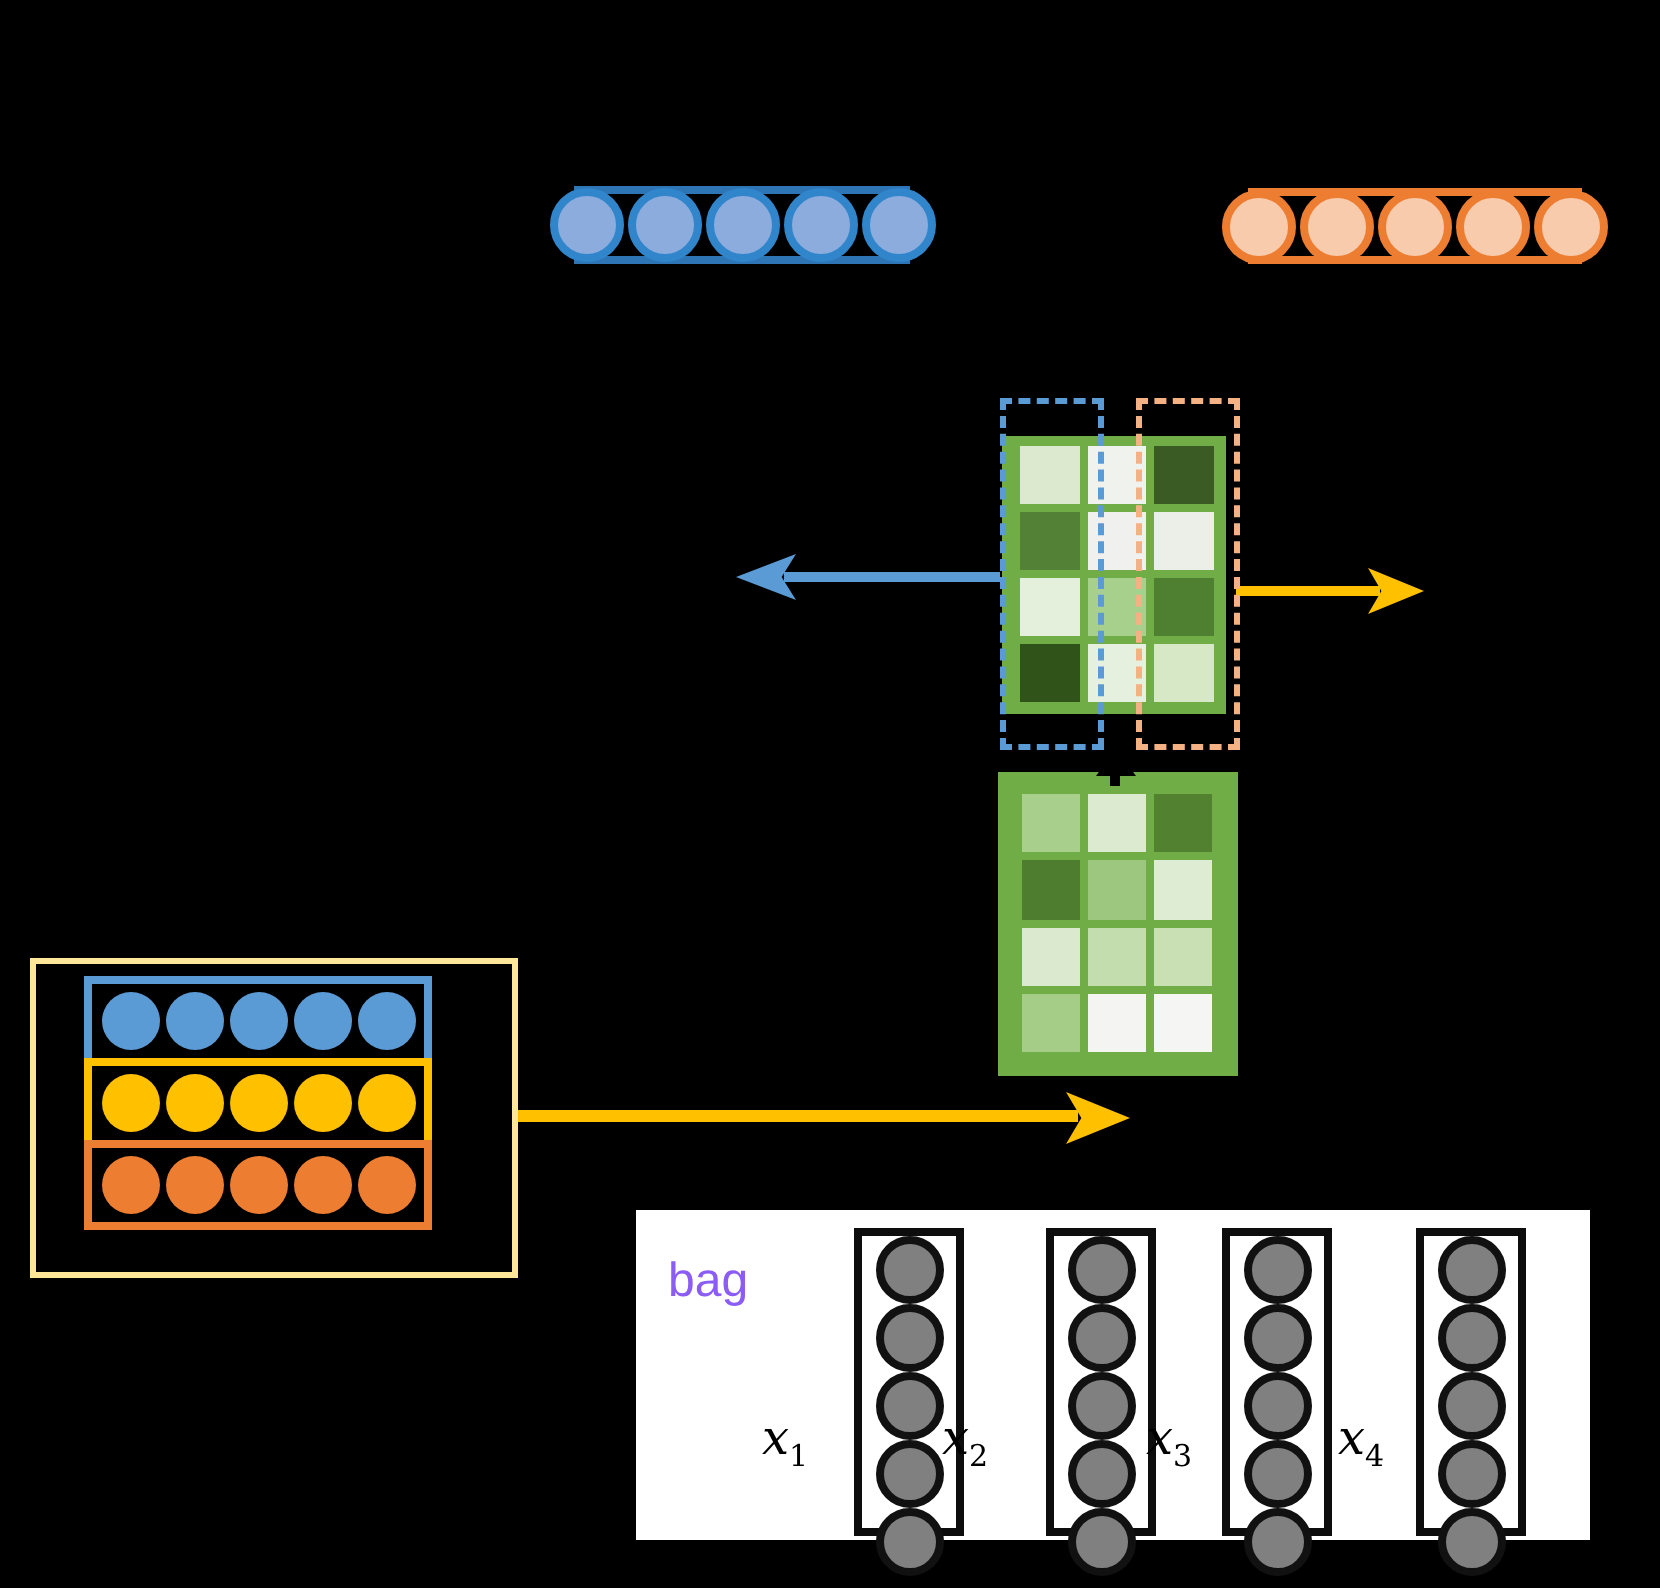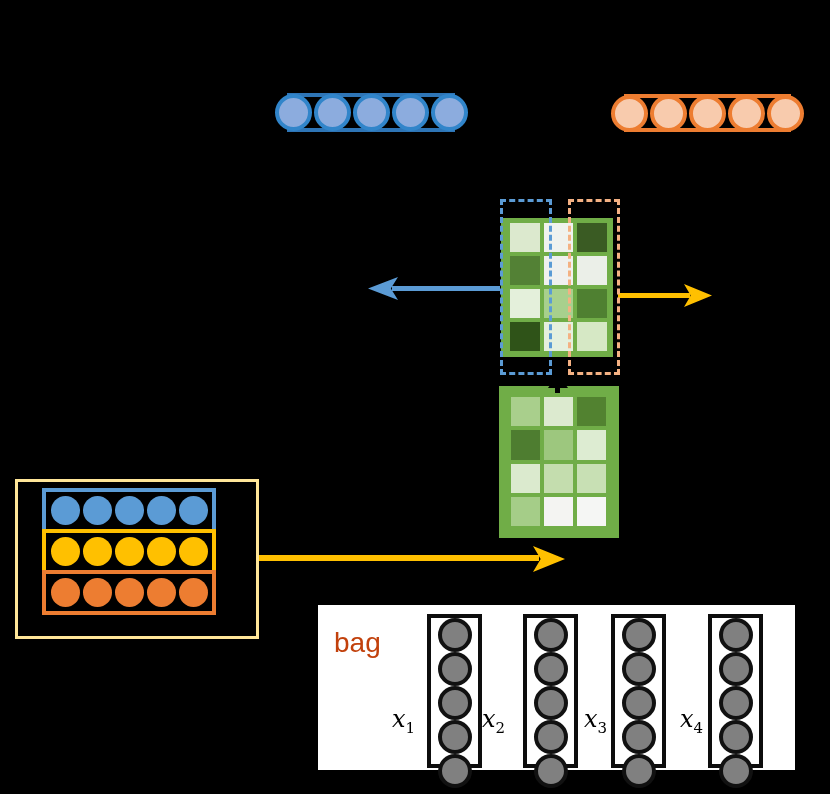--- a/index.html
+++ b/index.html
@@ -43,27 +43,27 @@
 
   
   .group-box{left:15px;top:479px;width:244px;height:160px;border:3px solid transparent;}
   .grow{position:absolute;left:24px;width:166px;height:37px;border:4px solid transparent;
         display:flex;align-items:center;justify-content:center;gap:3px;}
   .grow .dot{width:29px;height:29px;border-radius:50%;flex:0 0 auto;}
   .grow-1{top:6px;} .grow-2{top:47px;} .grow-3{top:88px;}
 
   
   .bag{left:318px;top:605px;width:477px;height:165px;background:#FFFFFF;z-index:1;}
-  .bag-label{position:absolute;left:16px;top:22px;font-size:28px;color:#c2410c;
+  .bag-label{position:absolute;left:16px;top:22px;font-size:24px;color:#8b5cf6;
              font-family:"Liberation Sans", sans-serif;}
   .inst{position:absolute;top:9px;width:47px;height:146px;border:4px solid #0D0D0D;background:#FFF;
         display:flex;flex-direction:column;align-items:center;justify-content:space-evenly;}
   .inst .dot{width:26px;height:26px;border-radius:50%;border:4px solid #111;background:#808080;flex:0 0 auto;}
   .inst-1{left:109px;} .inst-2{left:205px;} .inst-3{left:293px;} .inst-4{left:390px;}
-  .xlabel{position:absolute;top:101px;width:34px;text-align:right;color:#000;
+  .xlabel{position:absolute;top:101px;width:34px;text-align:left;color:#000;
           font-family:"DejaVu Serif", serif;font-style:italic;font-size:24px;line-height:26px;}
   .xlabel sub{font-size:15px;font-style:normal;font-family:"DejaVu Serif", serif;}
   .xl-1{left:63px;} .xl-2{left:153px;} .xl-3{left:255px;} .xl-4{left:351px;}
 </style>
 </head>
 <body>
 
 <div class="canvas">
 
   <div class="abs vec vec-blue" style="border-color: rgb(46, 117, 182);">

